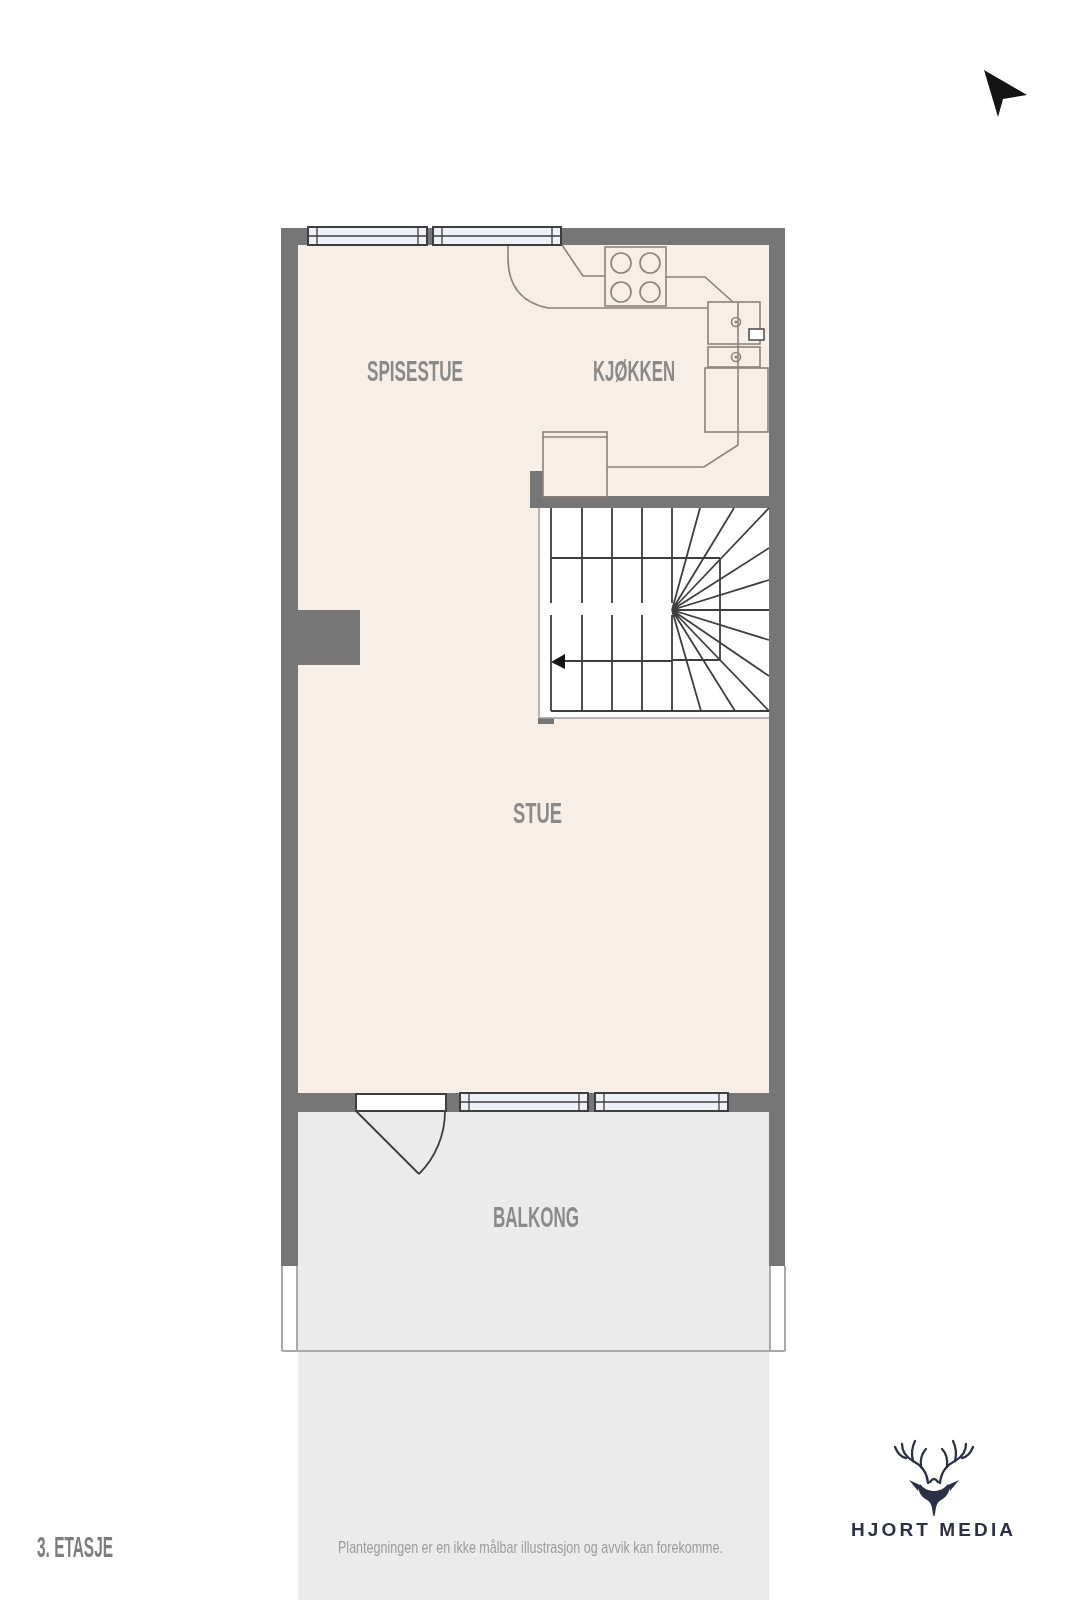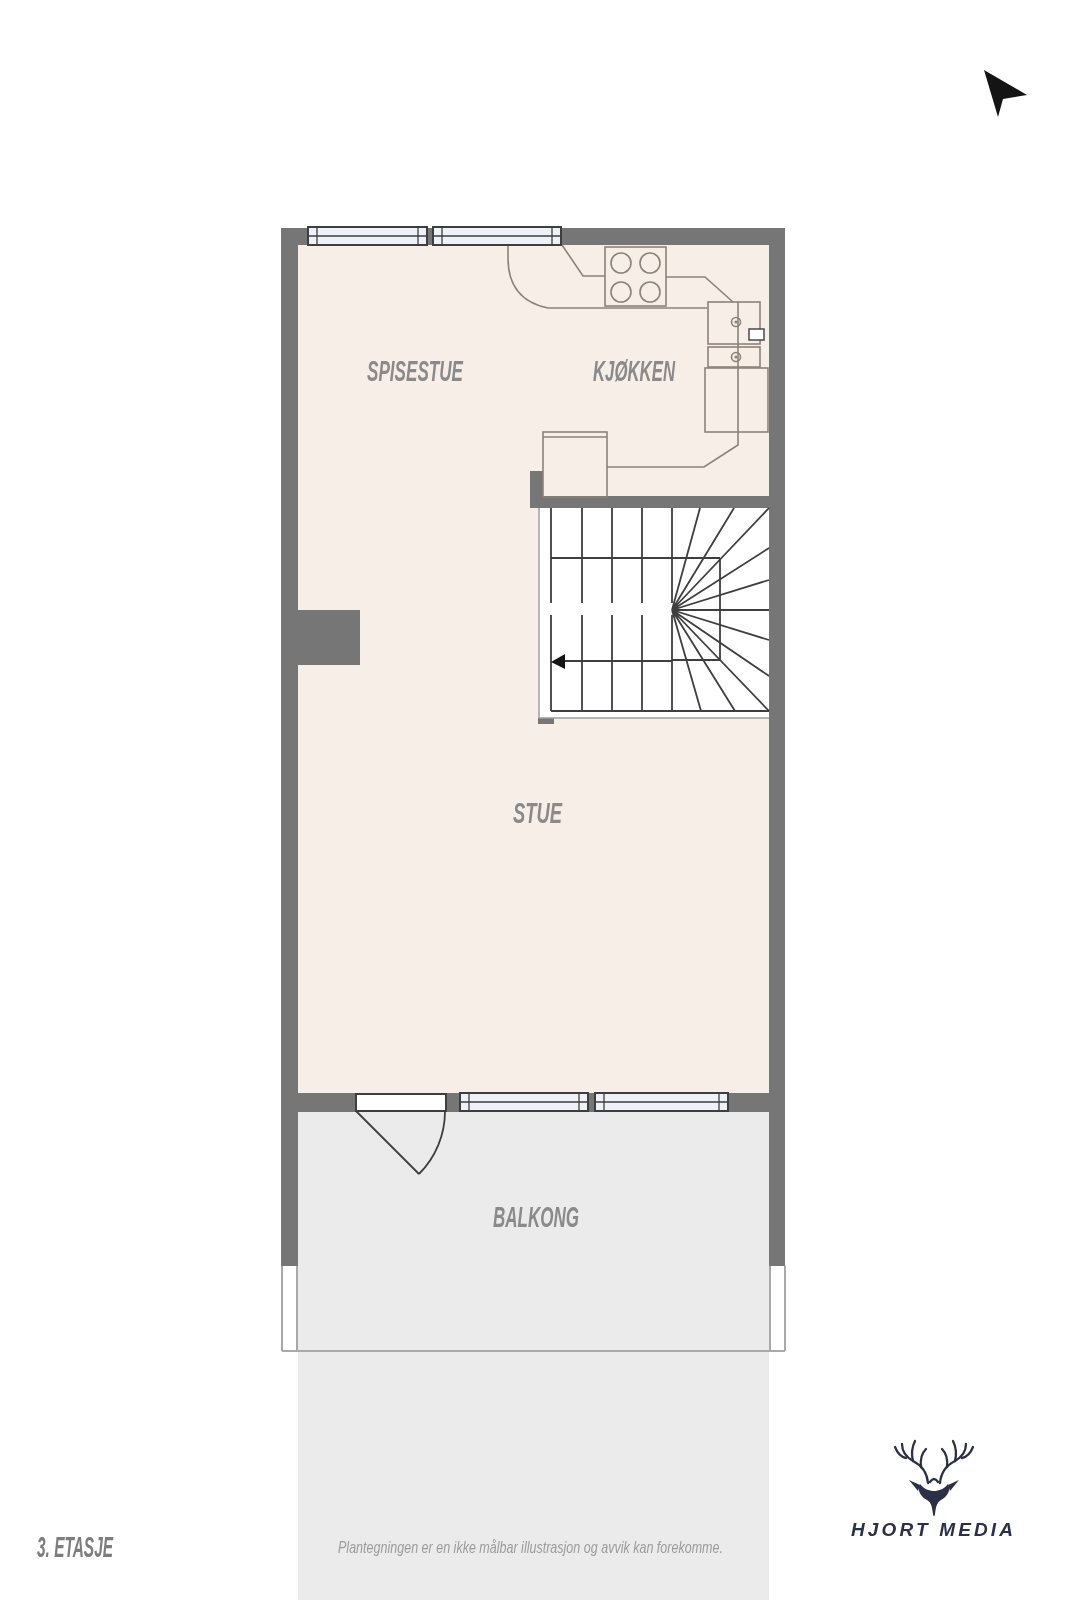--- a/index.html
+++ b/index.html
@@ -1,16 +1,16 @@
 <!DOCTYPE html>
 <html style="--wall: #767676; --floor: #f7eee8; --balcony-floor: #ebebeb; --line-dark: #3e3e3e; --line-fixture: #8c8278; --window-fill: #eff1f8; --label: #8a8a8a; --footer-label: #7d7d7d; --disclaimer: #9b9b9b; --logo: #2b3046; --north-arrow: #141414; --railing: #a9a9a9; --stair-light-line: #9e9e9e;"><head>
 <meta charset="utf-8">
 <style>
   html,body{margin:0;padding:0;background:#ffffff;}
-  .page{position:relative;width:1067px;height:1600px;background:#ffffff;overflow:hidden;font-style:italic;}
+  .page{position:relative;width:1067px;height:1600px;background:#ffffff;overflow:hidden;}
   svg{position:absolute;left:0;top:0;}
   svg text{font-family:"Liberation Sans",sans-serif;}
   .wall{fill:var(--wall);stroke:none;}
   .floor-main{fill:var(--floor);}
   .floor-balcony{fill:var(--balcony-floor);}
   .dark-line{stroke:var(--line-dark);stroke-width:1.8;fill:none;}
   .light-line{stroke:var(--stair-light-line);stroke-width:1.5;fill:none;}
   .fix{stroke:var(--line-fixture);stroke-width:1.6;fill:none;}
   .fix-fill{fill:var(--line-fixture);stroke:none;}
   .win{fill:var(--window-fill);stroke:var(--line-dark);stroke-width:2;}

